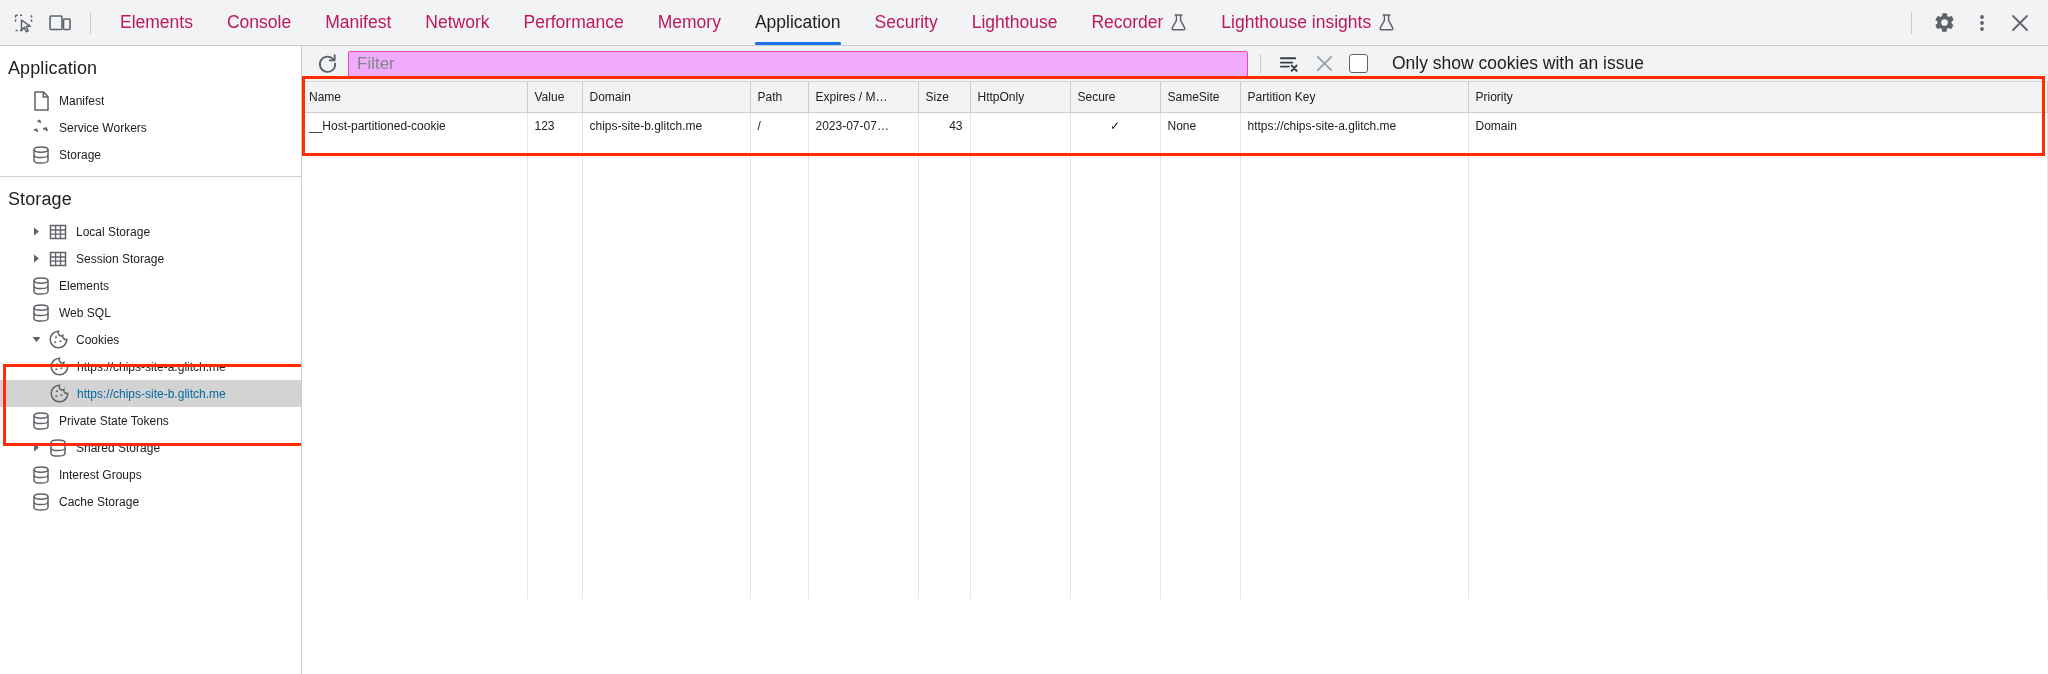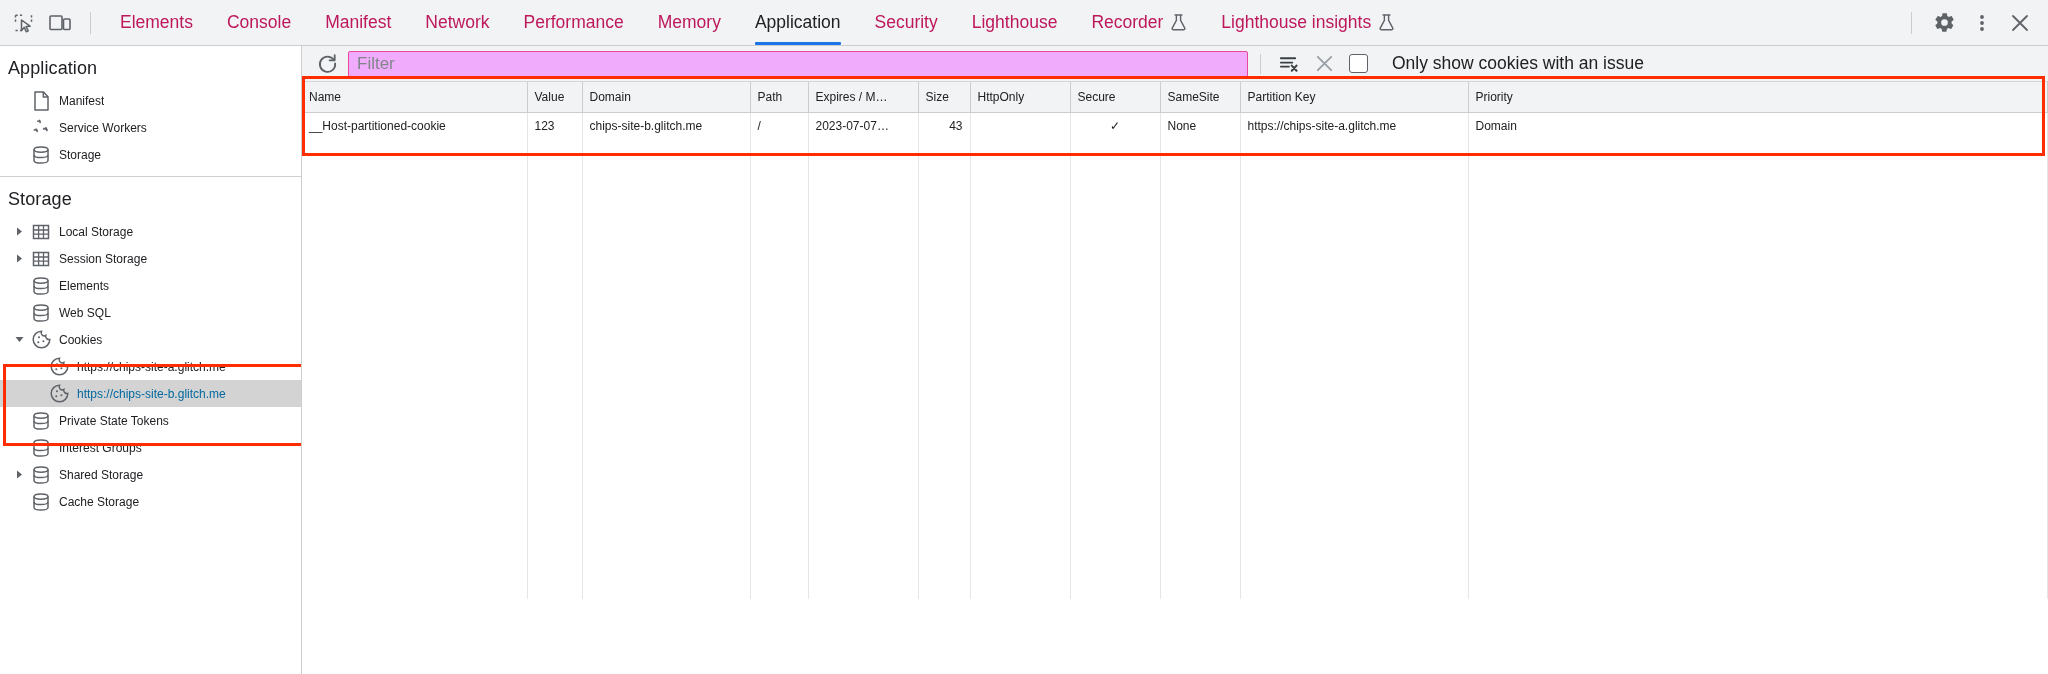--- a/index.html
+++ b/index.html
@@ -127,21 +127,21 @@
     width: 18px; min-width: 18px;
     display: flex; align-items: center; justify-content: center;
     color: #5f6368;
   }
   .tree-icon {
     width: 26px; min-width: 26px;
     display: flex; align-items: center; justify-content: center;
     margin-right: 5px;
   }
   .tree-label { overflow: hidden; text-overflow: ellipsis; }
-  .ind-0 { padding-left: 10px; }
+  .ind-0 { padding-left: 27px; }
   .ind-1 { padding-left: 28px; }
   .ind-2 { padding-left: 46px; }
 
   
   .main {
     flex: 1 1 auto;
     min-width: 0;
     display: flex;
     flex-direction: column;
     background: #ffffff;
@@ -502,45 +502,45 @@
         <span class="tree-icon">
           <svg width="22" height="22" viewBox="0 0 22 22">
             <ellipse cx="11" cy="5.6" rx="7" ry="2.6" fill="none" stroke="#5f6368" stroke-width="1.5"></ellipse>
             <path d="M4 5.6 L4 16.4 A7 2.6 0 0 0 18 16.4 L18 5.6" fill="none" stroke="#5f6368" stroke-width="1.5"></path>
             <path d="M4 11 A7 2.6 0 0 0 18 11" fill="none" stroke="#5f6368" stroke-width="1.5"></path>
           </svg>
         </span>
         <span class="tree-label">Private State Tokens</span>
       </div>
 
-      <div class="tree-item ind-1">
-        <span class="tree-icon">
-          <svg width="22" height="22" viewBox="0 0 22 22">
-            <ellipse cx="11" cy="5.6" rx="7" ry="2.6" fill="none" stroke="#5f6368" stroke-width="1.5"></ellipse>
-            <path d="M4 5.6 L4 16.4 A7 2.6 0 0 0 18 16.4 L18 5.6" fill="none" stroke="#5f6368" stroke-width="1.5"></path>
-            <path d="M4 11 A7 2.6 0 0 0 18 11" fill="none" stroke="#5f6368" stroke-width="1.5"></path>
-          </svg>
-        </span>
-        <span class="tree-label">Interest Groups</span>
-      </div>
-
       <div class="tree-item ind-0">
         <span class="twisty">
           <svg width="11" height="11" viewBox="0 0 11 11">
               <path d="M3 1.5 L8 5.5 L3 9.5 Z" fill="#5f6368"></path>
             </svg>
         </span>
         <span class="tree-icon">
           <svg width="22" height="22" viewBox="0 0 22 22">
             <ellipse cx="11" cy="5.6" rx="7" ry="2.6" fill="none" stroke="#5f6368" stroke-width="1.5"></ellipse>
             <path d="M4 5.6 L4 16.4 A7 2.6 0 0 0 18 16.4 L18 5.6" fill="none" stroke="#5f6368" stroke-width="1.5"></path>
             <path d="M4 11 A7 2.6 0 0 0 18 11" fill="none" stroke="#5f6368" stroke-width="1.5"></path>
           </svg>
         </span>
         <span class="tree-label">Shared Storage</span>
+      </div>
+
+      <div class="tree-item ind-1">
+        <span class="tree-icon">
+          <svg width="22" height="22" viewBox="0 0 22 22">
+            <ellipse cx="11" cy="5.6" rx="7" ry="2.6" fill="none" stroke="#5f6368" stroke-width="1.5"></ellipse>
+            <path d="M4 5.6 L4 16.4 A7 2.6 0 0 0 18 16.4 L18 5.6" fill="none" stroke="#5f6368" stroke-width="1.5"></path>
+            <path d="M4 11 A7 2.6 0 0 0 18 11" fill="none" stroke="#5f6368" stroke-width="1.5"></path>
+          </svg>
+        </span>
+        <span class="tree-label">Interest Groups</span>
       </div>
 
       <div class="tree-item ind-1">
         <span class="tree-icon">
           <svg width="22" height="22" viewBox="0 0 22 22">
             <ellipse cx="11" cy="5.6" rx="7" ry="2.6" fill="none" stroke="#5f6368" stroke-width="1.5"></ellipse>
             <path d="M4 5.6 L4 16.4 A7 2.6 0 0 0 18 16.4 L18 5.6" fill="none" stroke="#5f6368" stroke-width="1.5"></path>
             <path d="M4 11 A7 2.6 0 0 0 18 11" fill="none" stroke="#5f6368" stroke-width="1.5"></path>
           </svg>
         </span>

